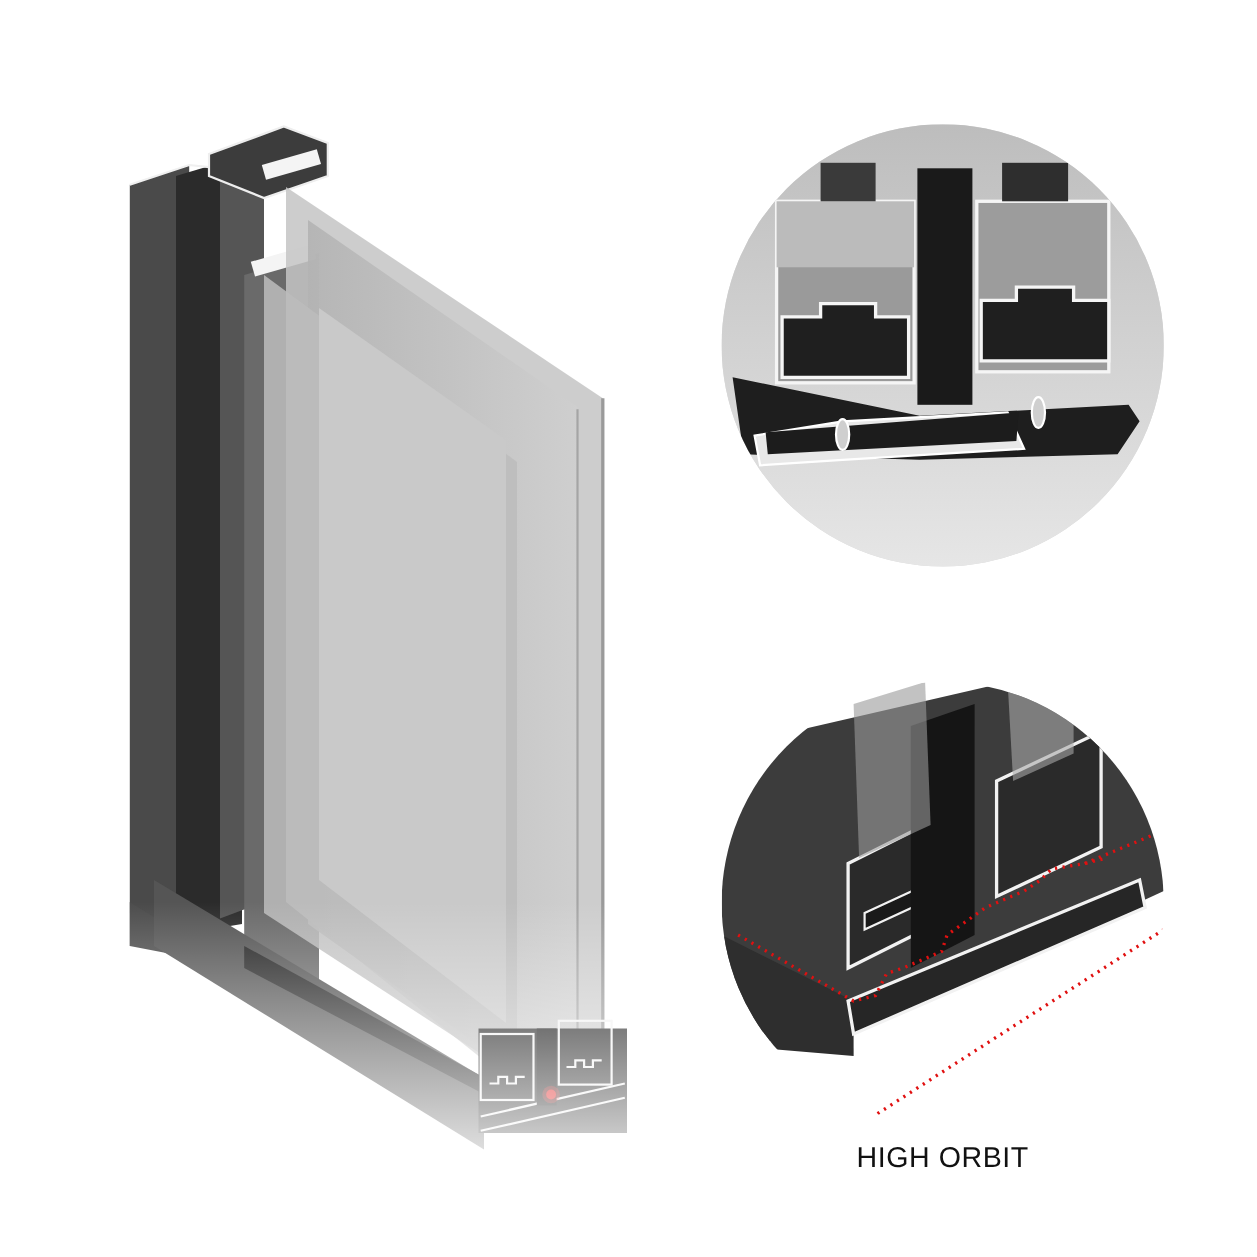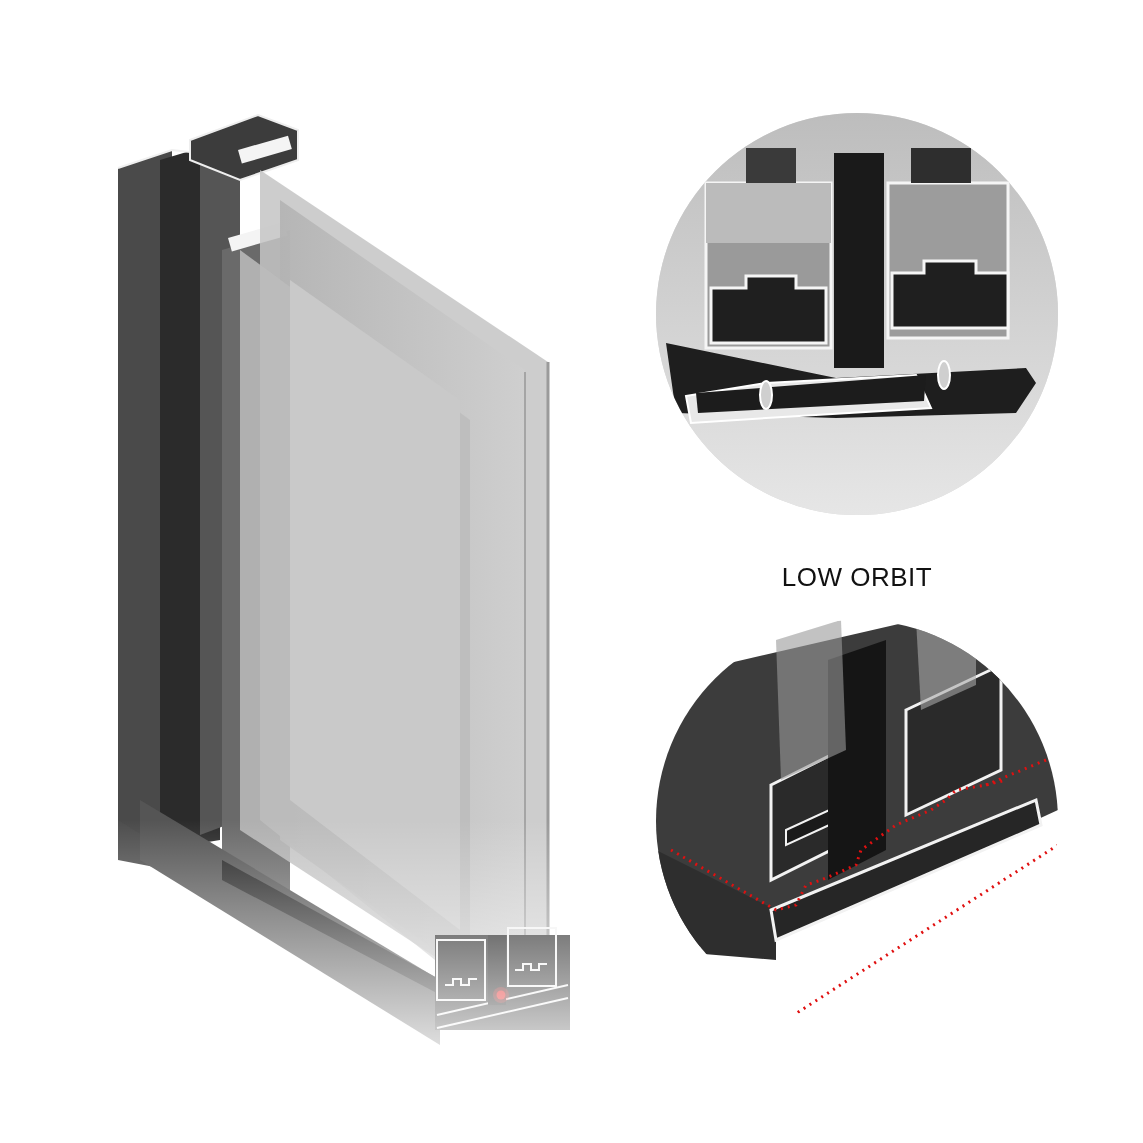--- a/index.html
+++ b/index.html
@@ -99,21 +99,20 @@
       <rect x="90" y="35" width="50" height="35" fill="#3a3a3a"></rect>
       <rect x="255" y="35" width="60" height="35" fill="#2e2e2e"></rect>
 
       <polygon points="10,230 180,265 370,255 380,270 360,300 180,305 20,300" fill="#1e1e1e"></polygon>
       <polygon points="30,283 110,270 260,262 275,295 110,305 35,310" fill="#e8e8e8" stroke="#ffffff" stroke-width="2"></polygon>
       <polygon points="40,280 270,262 268,288 42,300" fill="#1c1c1c"></polygon>
       <ellipse cx="110" cy="282" rx="6" ry="14" fill="#cfcfcf" stroke="#fff" stroke-width="2"></ellipse>
       <ellipse cx="288" cy="262" rx="6" ry="14" fill="#cfcfcf" stroke="#fff" stroke-width="2"></ellipse>
     </svg>
   </div>
-  <div class="caption caption-low">LOW ORBIT</div>
 
   <div class="detail-circle detail-high">
     <svg width="402" height="402" viewBox="0 0 402 402">
       <rect width="402" height="402" fill="#ffffff"></rect>
 
       <polygon points="0,60 260,0 402,0 402,190 120,320 0,330" fill="#3c3c3c"></polygon>
       <polygon points="0,230 120,290 120,340 0,330" fill="#2e2e2e"></polygon>
 
       <polygon points="115,165 205,120 205,215 115,260" fill="#2a2a2a" stroke="#f2f2f2" stroke-width="3"></polygon>
       <polygon points="130,210 195,180 195,195 130,225" fill="#1a1a1a" stroke="#f2f2f2" stroke-width="2"></polygon>
@@ -127,14 +126,15 @@
 
       <polygon points="115,290 380,180 385,205 120,320" fill="#262626" stroke="#f2f2f2" stroke-width="3"></polygon>
 
       <g stroke="#e01010" stroke-width="3" stroke-dasharray="2 5" fill="none">
         <polyline points="15,230 120,290 140,285 150,265 165,260 200,245 205,230 240,205 275,190 290,180 300,170 330,165 350,160"></polyline>
         <line x1="330" y1="165" x2="402" y2="135"></line>
         <line x1="130" y1="400" x2="402" y2="225"></line>
       </g>
     </svg>
   </div>
+  <div class="caption caption-high">HIGH ORBIT</div>
 
 </div>
 
 </body></html>

